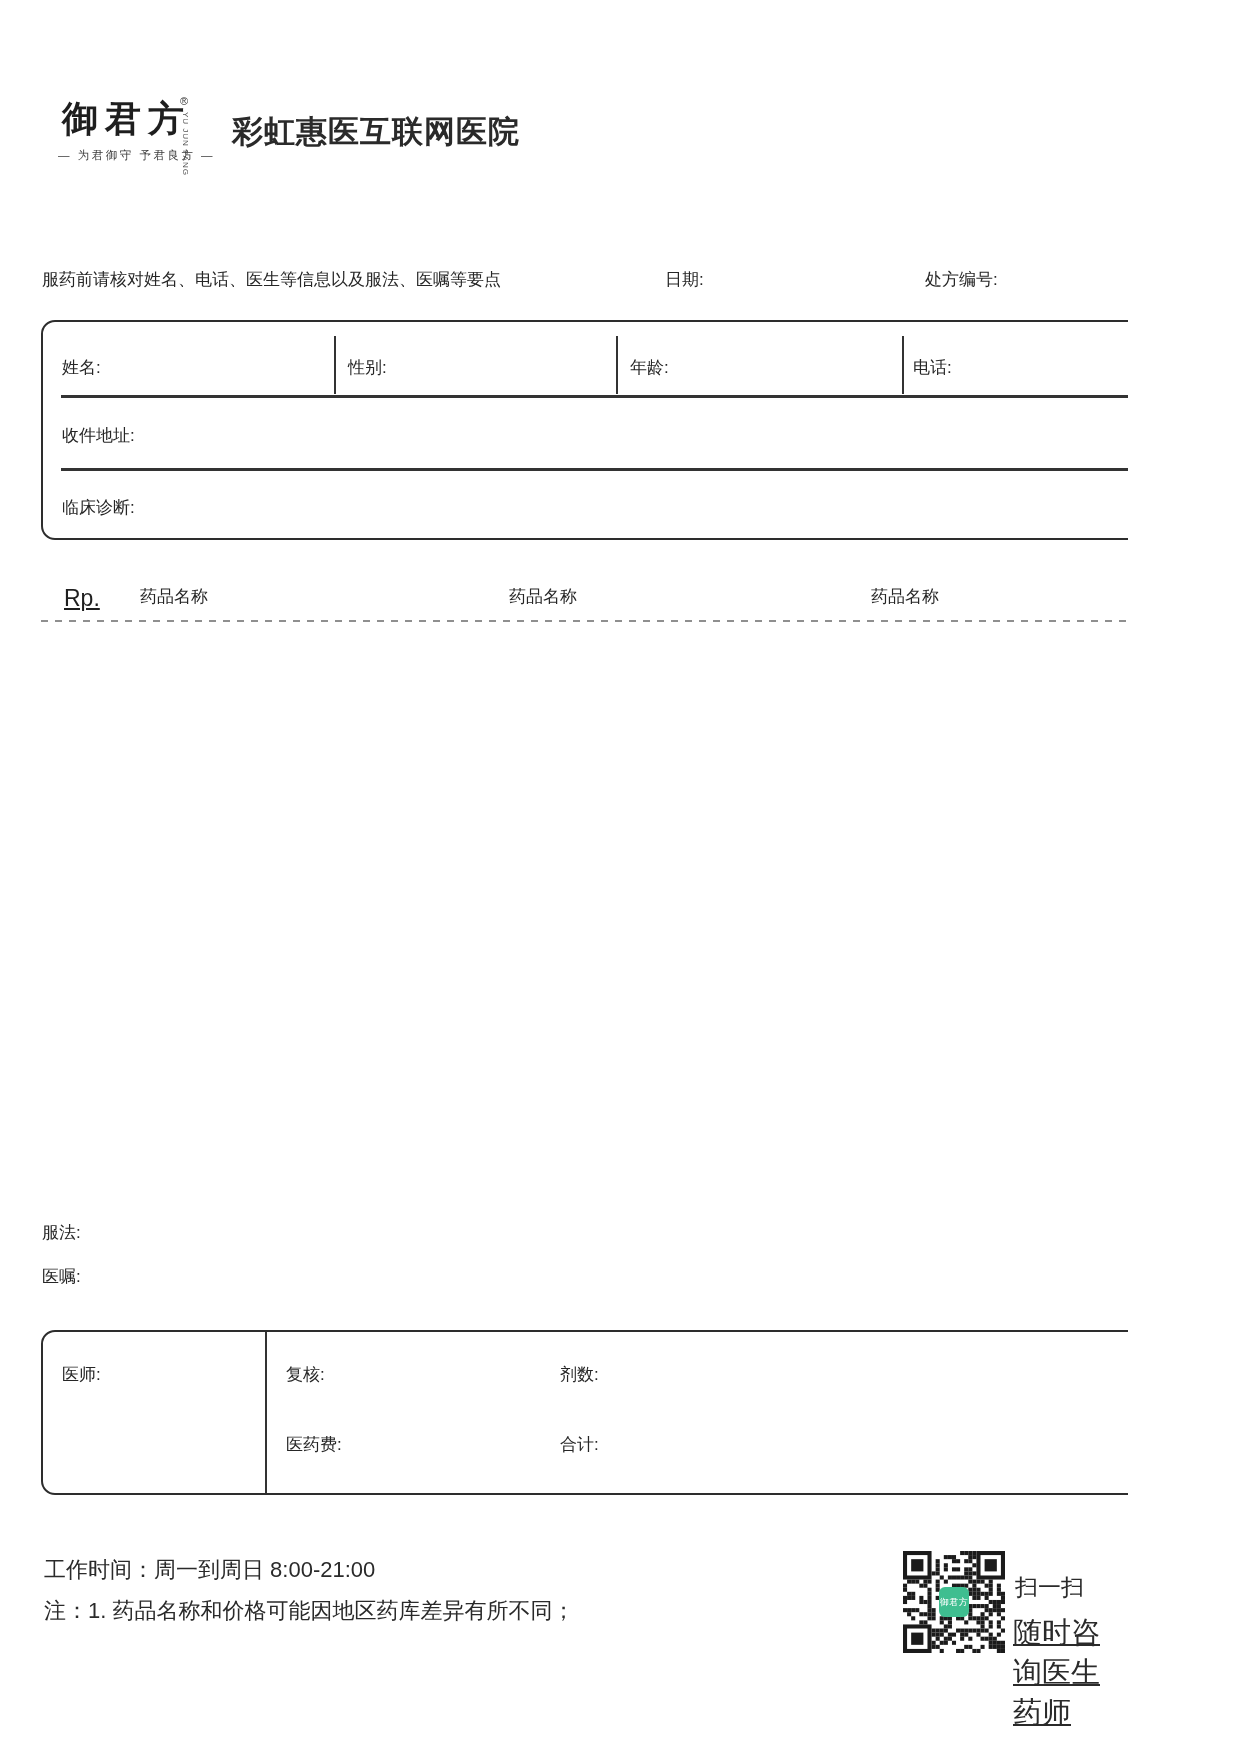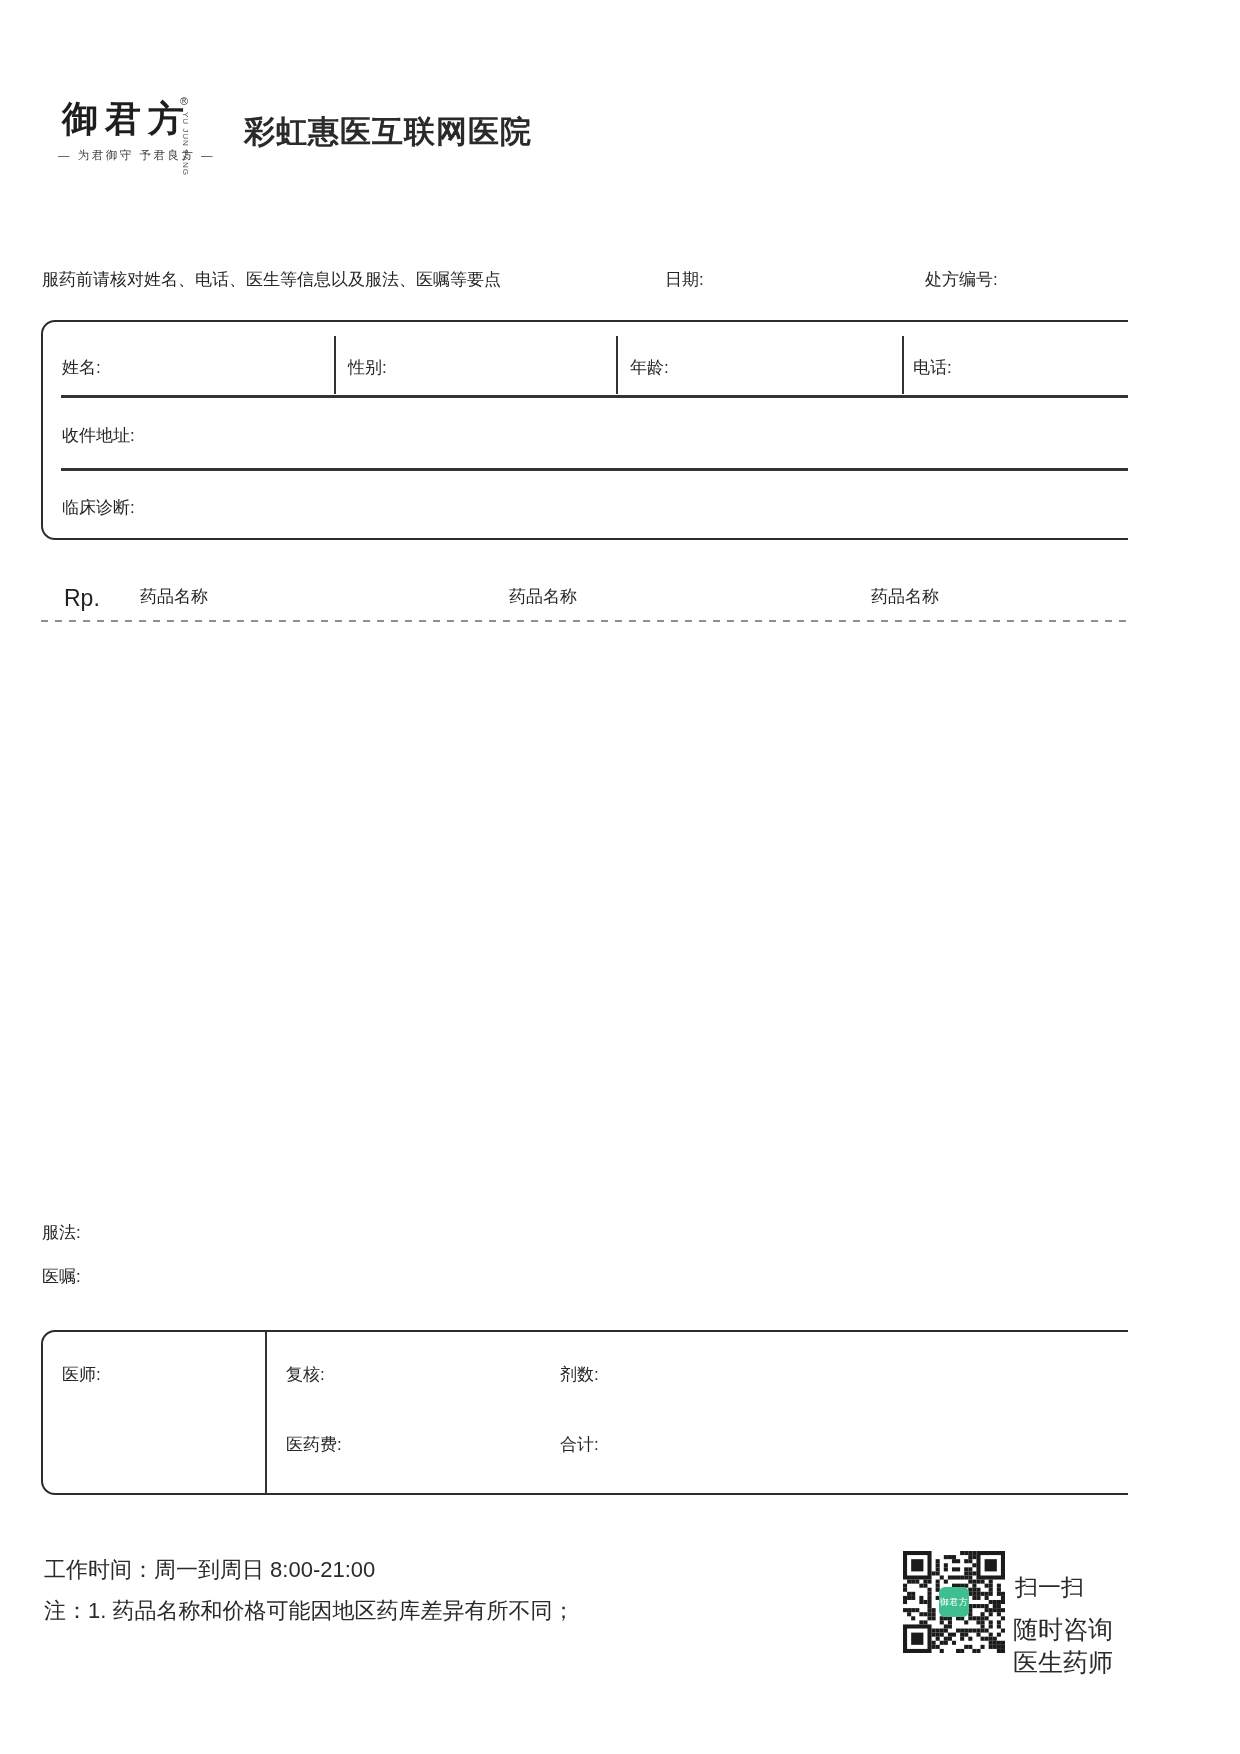--- a/index.html
+++ b/index.html
@@ -62,21 +62,21 @@
 <body>
 
 <div class="page">
 
   <div class="abs" style="left:62px; top:100px;">
     <span class="logo-text">御君方</span>
   </div>
   <div class="abs reg-mark" style="left:180px; top:96px;">®</div>
   <div class="abs logo-vertical" style="left:181px; top:112px;">YU JUN FANG</div>
   <div class="abs tagline" style="left:58px; top:148px;">— 为君御守 予君良方 —</div>
-  <div class="abs hospital-title" style="left:244px; top:116px;">彩虹惠医互联网医院</div>
+  <div class="abs hospital-title" style="left:232px; top:116px;">彩虹惠医互联网医院</div>
 
   <div class="abs lbl" style="left:42px; top:270px; font-weight:500;">服药前请核对姓名、电话、医生等信息以及服法、医嘱等要点</div>
   <div class="abs lbl" style="left:665px; top:270px;">日期:</div>
   <div class="abs lbl" style="left:925px; top:270px;">处方编号:</div>
 
   <div class="abs round-box" style="left:41px; top:320px; width:1137px; height:220px;">
 
     <div class="abs lbl" style="left:19px;  top:36px;">姓名:</div>
     <div class="abs lbl" style="left:305px; top:36px;">性别:</div>
     <div class="abs lbl" style="left:587px; top:36px;">年龄:</div>
@@ -85,21 +85,21 @@
     <div class="abs vline" style="left:291px; top:14px; height:58px;"></div>
     <div class="abs vline" style="left:573px; top:14px; height:58px;"></div>
     <div class="abs vline" style="left:859px; top:14px; height:58px;"></div>
 
     <div class="abs hline" style="left:18px; top:73px;  width:1108px;"></div>
     <div class="abs lbl" style="left:19px; top:104px;">收件地址:</div>
     <div class="abs hline" style="left:18px; top:146px; width:1108px;"></div>
     <div class="abs lbl" style="left:19px; top:176px;">临床诊断:</div>
   </div>
 
-  <div class="abs rp-label" style="left:64px; top:585px;">Rp.</div>
+  <div class="abs rp-label" style="left:64px; top:585px;text-decoration:underline;">Rp.</div>
   <div class="abs lbl" style="left:140px; top:587px;">药品名称</div>
   <div class="abs lbl" style="left:509px; top:587px;">药品名称</div>
   <div class="abs lbl" style="left:871px; top:587px;">药品名称</div>
 
   <div class="abs dashed-sep" style="left:41px; top:620px; width:1139px;"></div>
 
   <div class="abs lbl" style="left:42px; top:1223px;">服法:</div>
   <div class="abs lbl" style="left:42px; top:1267px;">医嘱:</div>
 
   <div class="abs round-box" style="left:41px; top:1330px; width:1137px; height:165px;">
@@ -331,15 +331,15 @@
         <rect x="72" y="0" width="28" height="28"></rect>
         <rect x="76" y="4" width="20" height="20" fill="#ffffff"></rect>
         <rect x="80" y="8" width="12" height="12"></rect>
         <rect x="0" y="72" width="28" height="28"></rect>
         <rect x="4" y="76" width="20" height="20" fill="#ffffff"></rect>
         <rect x="8" y="80" width="12" height="12"></rect>
       </svg>
     <div class="qr-center">御君方</div>
   </div>
   <div class="abs" style="left:1015px; top:1572px; font-size:23px; color:#2a2a2a;">扫一扫</div>
-  <div class="abs" style="left:1013px; top:1613px; font-size:25px; color:#2a2a2a;">随时咨询医生药师</div>
+  <div class="abs" style="left:1013px; top:1613px; font-size:29px; color:#2a2a2a;text-decoration:underline;">随时咨询医生药师</div>
 
 </div>
 
 </body></html>

